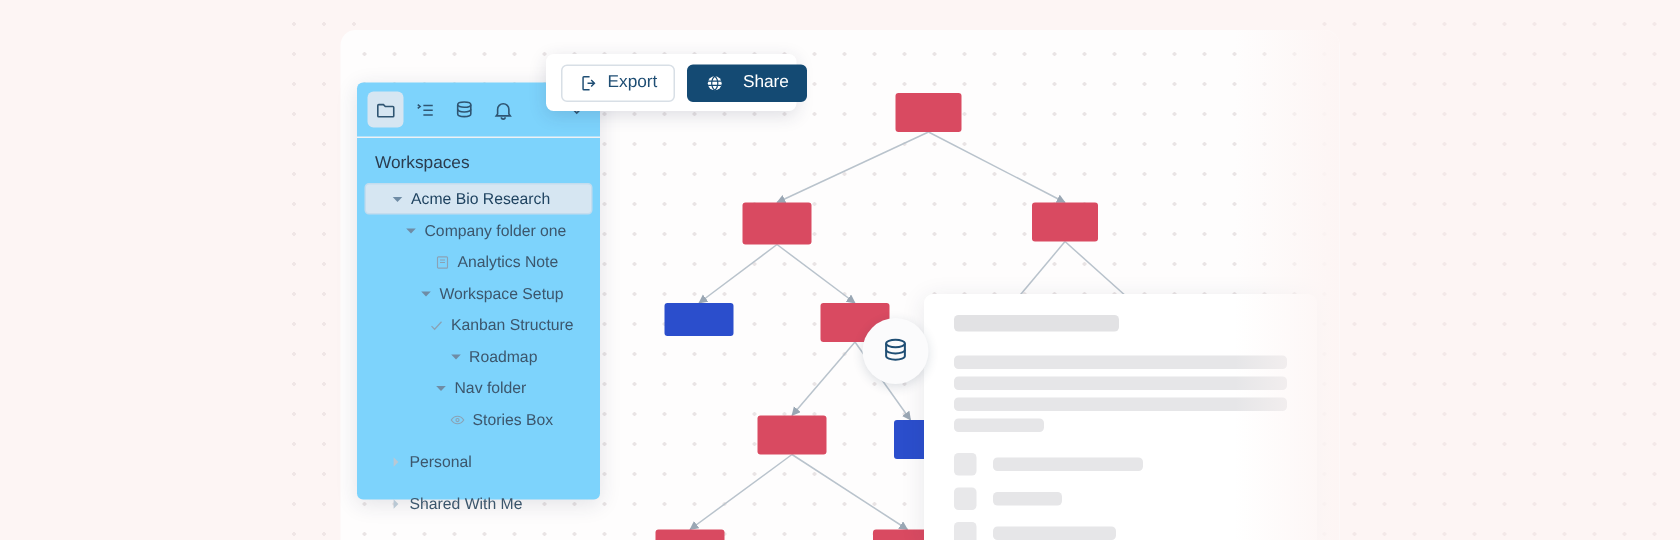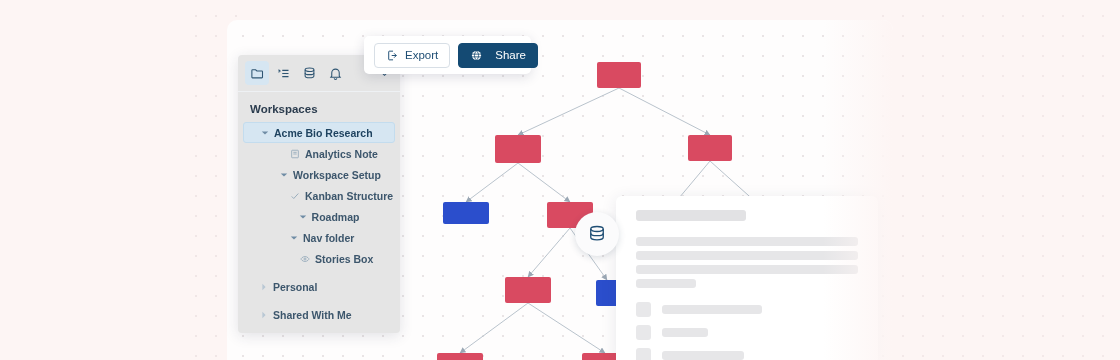--- a/index.html
+++ b/index.html
@@ -63,24 +63,23 @@
   .sk.t{background:#e2e2e4;height:11px;}
   .sk-group{margin-top:16px;}
   .sk-group .sk{margin-bottom:5px;}
   .sk-rows{margin-top:14px;}
   .sk-row{display:flex;align-items:center;gap:11px;margin-bottom:8px;}
   .sk-box{width:15px;height:15px;border-radius:3px;background:#e8e8ea;flex:none;}
 
   
   .sidebar{
     position:absolute;left:238px;top:55px;width:162px;height:278px;
-    background:#e5e5e5;border-radius:4px;
+    background:#7dd3fc;border-radius:4px;
     box-shadow:0 3px 14px rgba(40,50,80,.13);
     box-sizing:border-box;
-    font-weight:bold;
   }
   .tool-row{
     display:flex;align-items:center;gap:2px;
     padding:6px 7px;border-bottom:1px solid #eef1f4;
   }
   .tool-btn{
     width:24px;height:24px;border-radius:4px;
     display:flex;align-items:center;justify-content:center;
     color:#2f5572;
   }
@@ -238,34 +237,40 @@
 
     <div class="panel-title">Workspaces</div>
 
     <div class="tree" id="tree">
         <div class="tree-item selected" style="margin-left: 0px;">
           <svg viewBox="0 0 10 10" class="caret">
             <path d="M1 3l4 4 4-4z" fill="currentColor"></path>
           </svg>
           <span>Acme Bio Research</span>
         </div>
+        <div class="tree-item" style="margin-left: 10px;">
+          <svg viewBox="0 0 10 10" class="caret">
+            <path d="M1 3l4 4 4-4z" fill="currentColor"></path>
+          </svg>
+          <span>Company folder one</span>
+        </div>
         <div class="tree-item" style="margin-left: 30px;">
           <svg viewBox="0 0 24 24" class="leaf-ico" fill="none" stroke="currentColor" stroke-width="1.8">
             <rect x="4" y="3" width="16" height="18" rx="1.5"></rect>
             <path d="M8 8h8M8 12h8"></path>
           </svg>
           <span>Analytics Note</span>
         </div>
         <div class="tree-item" style="margin-left: 20px;">
           <svg viewBox="0 0 10 10" class="caret">
             <path d="M1 3l4 4 4-4z" fill="currentColor"></path>
           </svg>
           <span>Workspace Setup</span>
         </div>
-        <div class="tree-item" style="margin-left: 30px;">
+        <div class="tree-item" style="margin-left: 30px; justify-content: center;">
           <svg viewBox="0 0 24 24" class="leaf-ico" fill="none" stroke="currentColor" stroke-width="2">
             <path d="M4 13l5 5L20 6"></path>
           </svg>
           <span>Kanban Structure</span>
         </div>
         <div class="tree-item" style="margin-left: 20px; justify-content: center;">
           <svg viewBox="0 0 10 10" class="caret">
             <path d="M1 3l4 4 4-4z" fill="currentColor"></path>
           </svg>
           <span>Roadmap</span>

